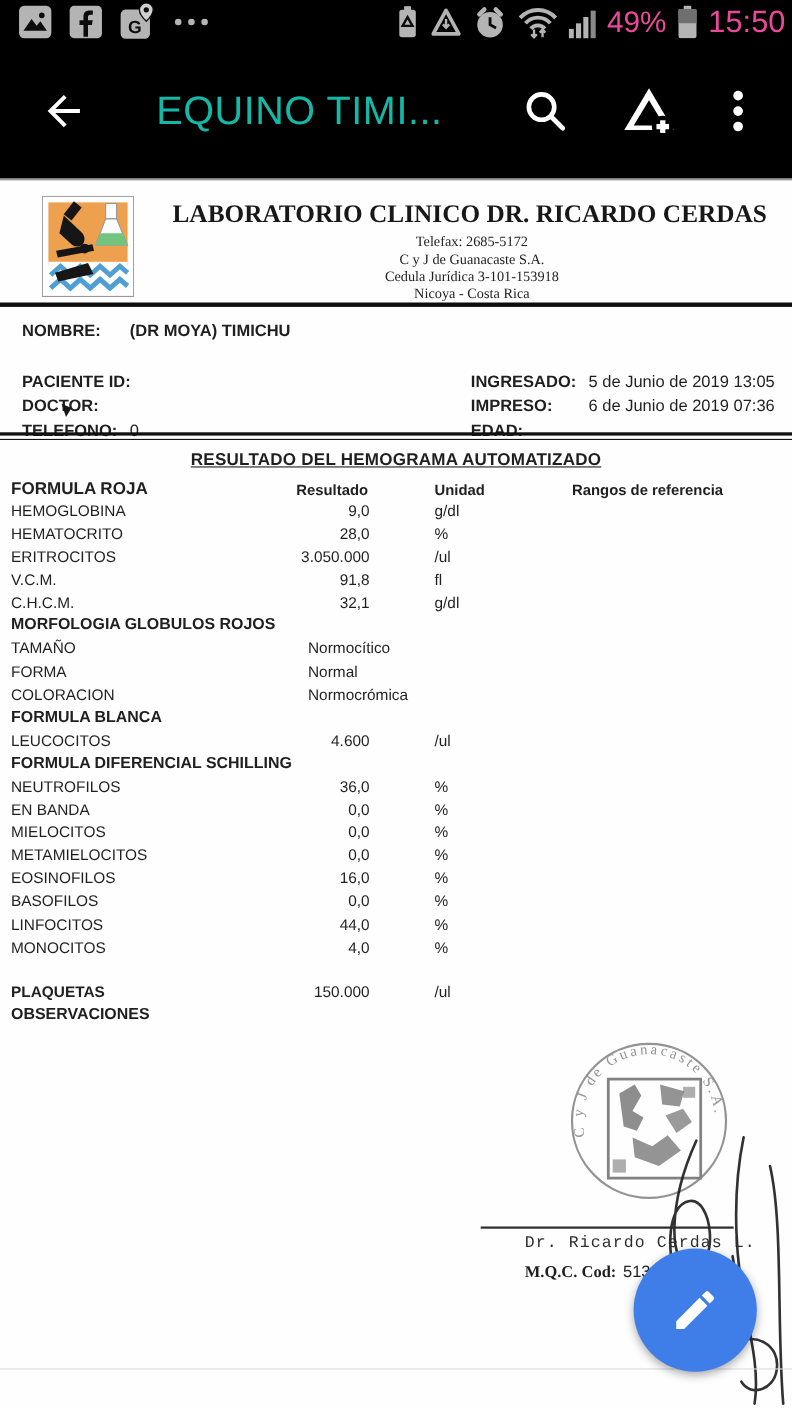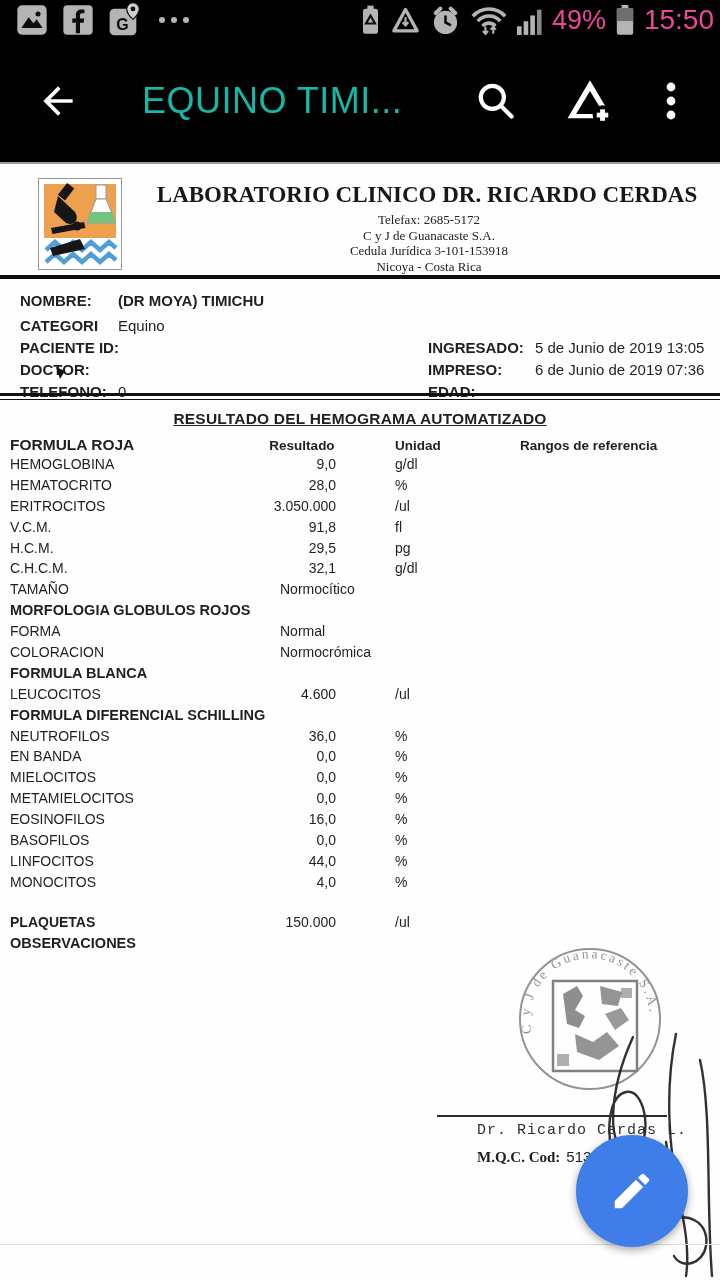--- a/index.html
+++ b/index.html
@@ -179,24 +179,20 @@
       <span>Nicoya - Costa Rica</span>
     </div>
 
     <div class="rule-thick"></div>
 
     <div class="patient">
         <div class="p-row" style="top: 0px;">
           <span class="p-label" style="left: 20px;">NOMBRE:</span>
           <span class="p-value p-bold" style="left: 118px;">(DR MOYA) TIMICHU</span>
         </div>
-        <div class="p-row" style="top: 25px;">
-          <span class="p-label" style="left: 20px;">CATEGORI</span>
-          <span class="p-value" style="left: 118px;">Equino</span>
-        </div>
         <div class="p-row" style="top: 47px; text-align: center;">
           <span class="p-label" style="left: 20px;">PACIENTE ID:</span>
           <span class="p-value" style="left: 118px;"></span>
         </div>
         <div class="p-row" style="top: 69px;">
           <span class="p-label" style="left: 20px;">DOCTOR:</span>
           <span class="p-value" style="left: 118px;"></span>
         </div>
         <div class="p-row" style="top: 91px;">
           <span class="p-label" style="left: 20px;">TELEFONO:</span>
@@ -244,35 +240,30 @@
             <span class="t-label">ERITROCITOS</span>
             <span class="t-val-num">3.050.000</span>
             <span class="t-unit">/ul</span>
           </div>
           <div class="t-row">
             <span class="t-label">V.C.M.</span>
             <span class="t-val-num">91,8</span>
             <span class="t-unit">fl</span>
           </div>
           <div class="t-row">
-            <span class="t-label">H.C.M.</span>
-            <span class="t-val-num">29,5</span>
-            <span class="t-unit">pg</span>
-          </div>
-          <div class="t-row">
             <span class="t-label">C.H.C.M.</span>
             <span class="t-val-num">32,1</span>
             <span class="t-unit">g/dl</span>
           </div>
           <div class="t-row">
+            <span class="t-label t-section">MORFOLOGIA GLOBULOS ROJOS</span>
+          </div>
+          <div class="t-row">
             <span class="t-label">TAMAÑO</span>
             <span class="t-val-text">Normocítico</span>
-          </div>
-          <div class="t-row">
-            <span class="t-label t-section">MORFOLOGIA GLOBULOS ROJOS</span>
           </div>
           <div class="t-row">
             <span class="t-label">FORMA</span>
             <span class="t-val-text">Normal</span>
           </div>
           <div class="t-row">
             <span class="t-label">COLORACION</span>
             <span class="t-val-text">Normocrómica</span>
           </div>
           <div class="t-row">

